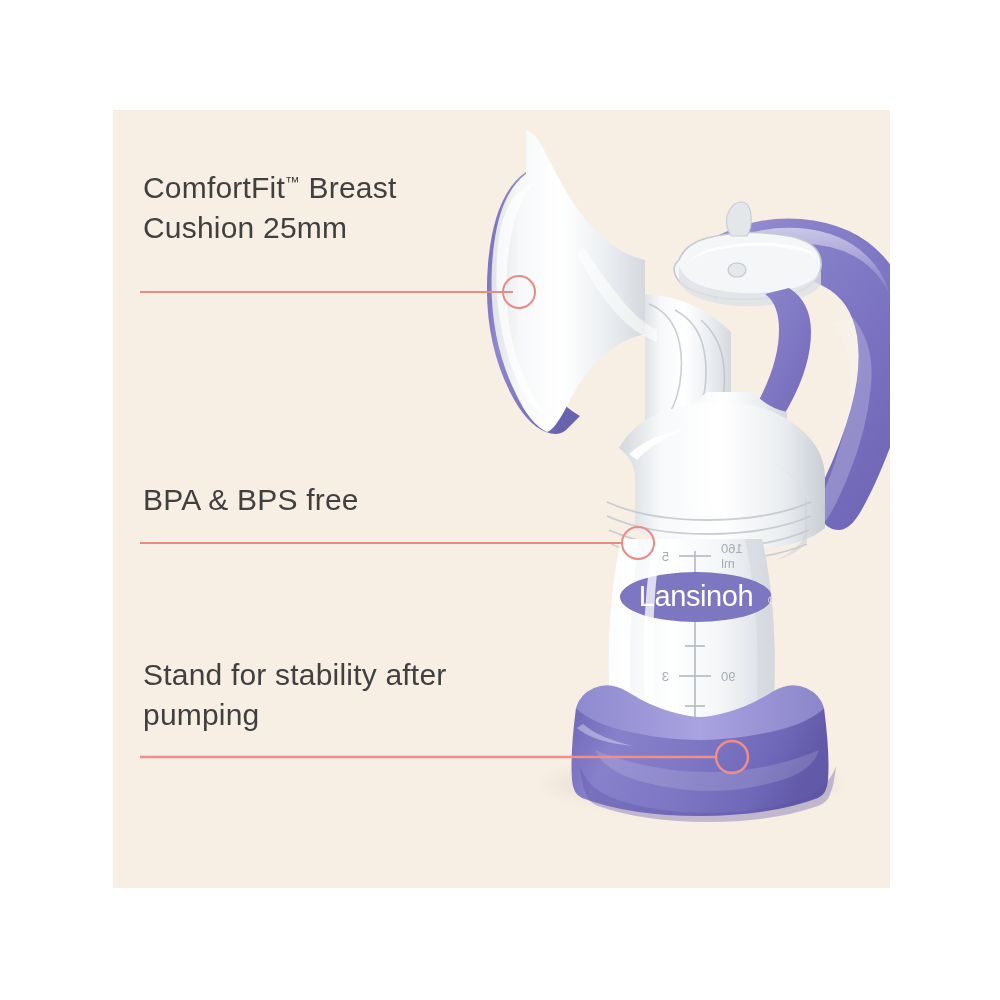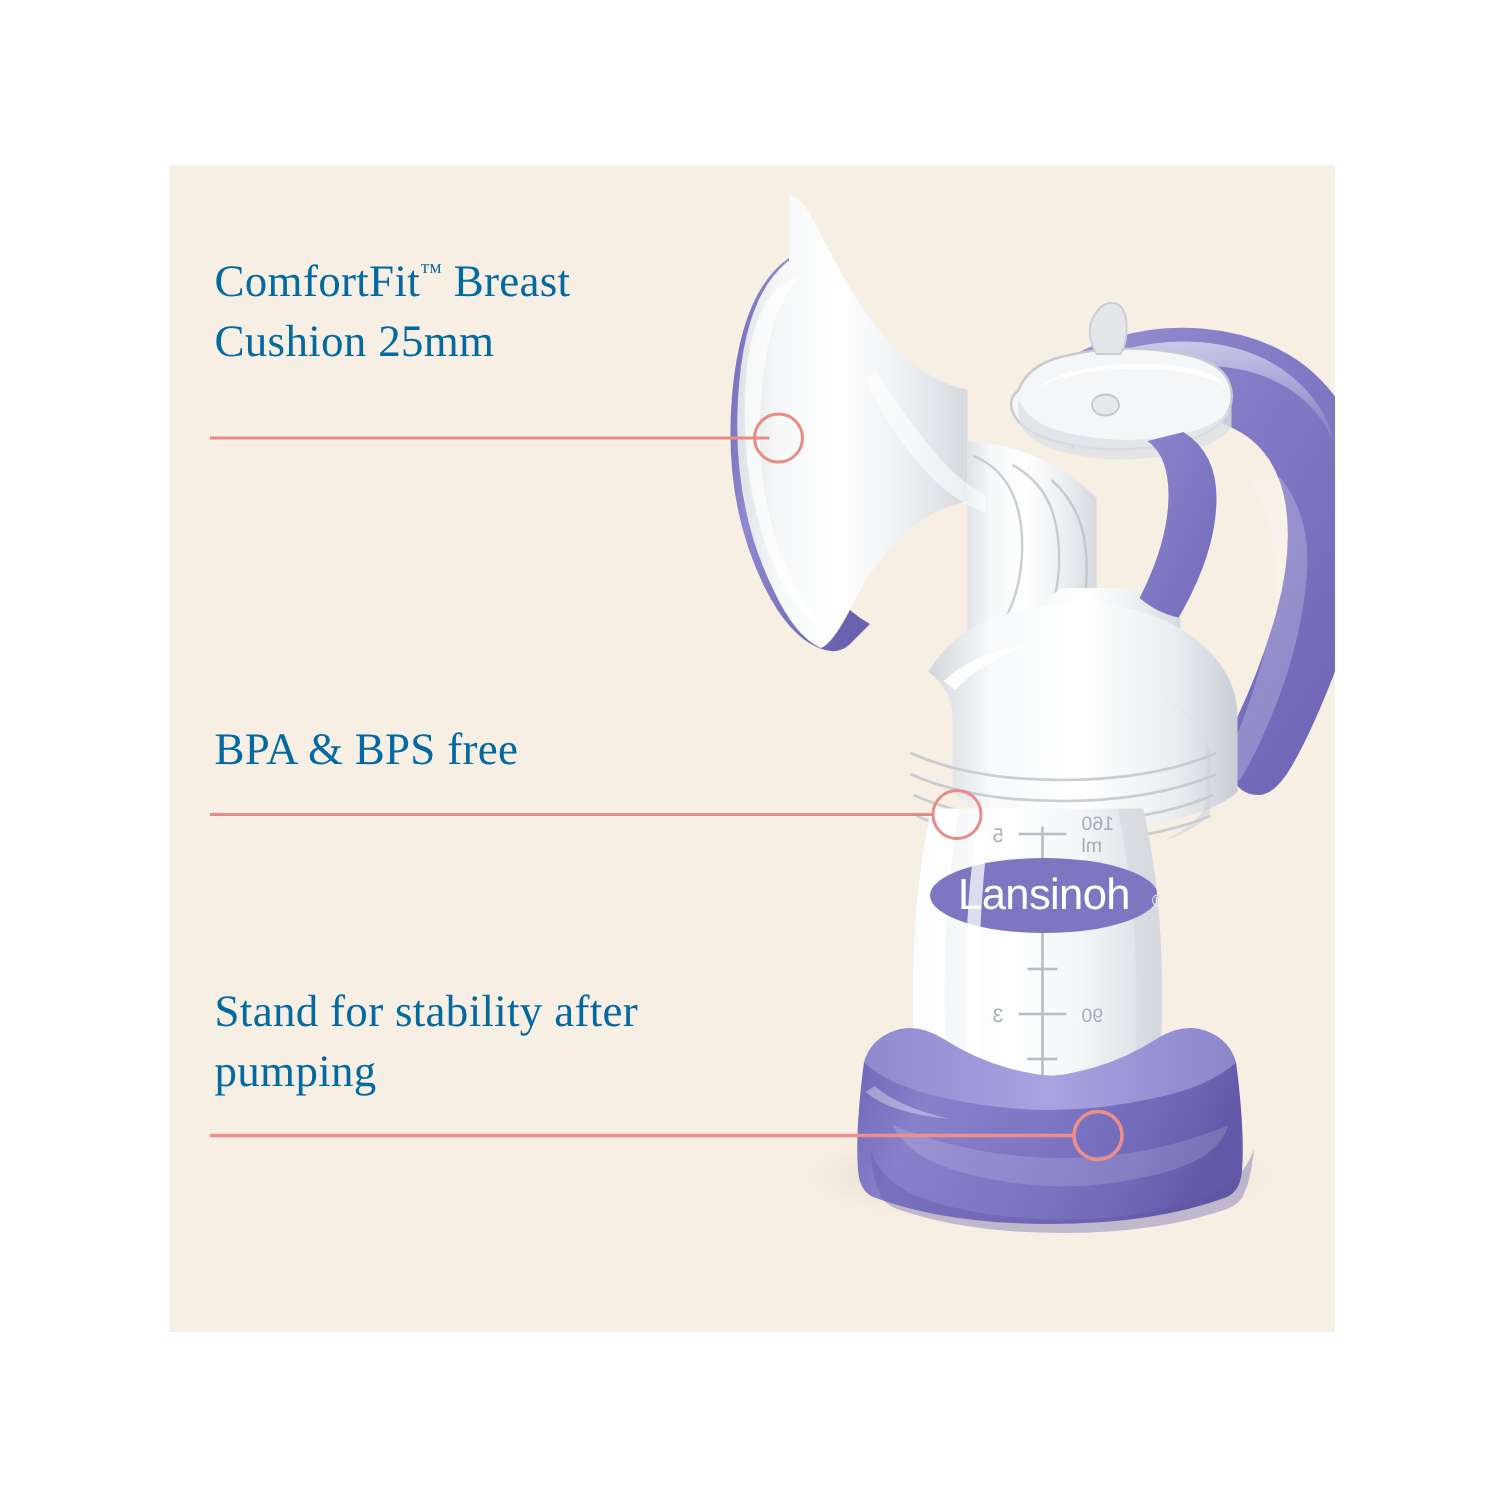--- a/index.html
+++ b/index.html
@@ -28,26 +28,26 @@
     height: 778px;
     background: #f7eee4;
     overflow: hidden;
   }
   
   .callout {
     position: absolute;
     left: 30px;
   }
   .callout-text {
-    font-family: Liberation Serif, serif;
+    font-family: Liberation Sans, sans-serif;
     font-weight: 300;
     font-size: 30px;
     line-height: 1.33;
     letter-spacing: 0.2px;
-    color: #0369a1;
+    color: #404040;
     white-space: pre-line;
     margin: 0;
     padding: 0;
   }
   .callout-text sup {
     font-size: 0.5em;
     vertical-align: super;
     letter-spacing: 0;
   }
   

